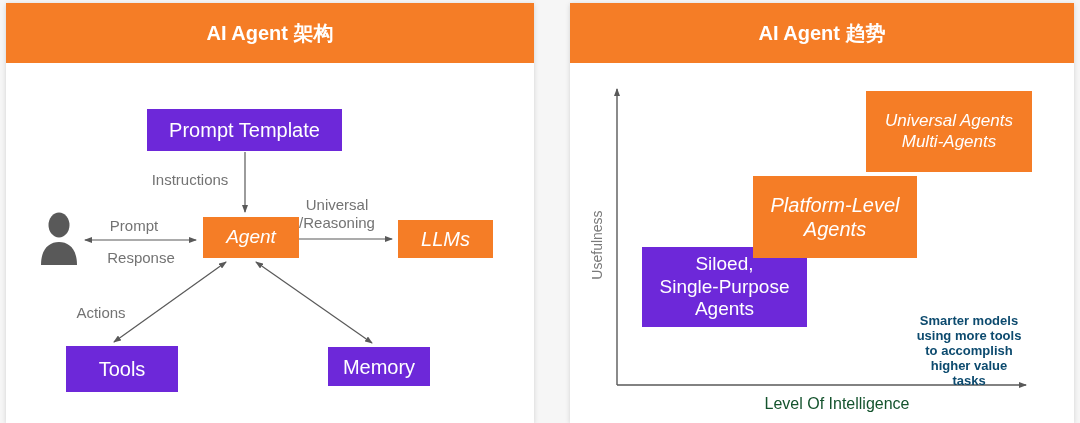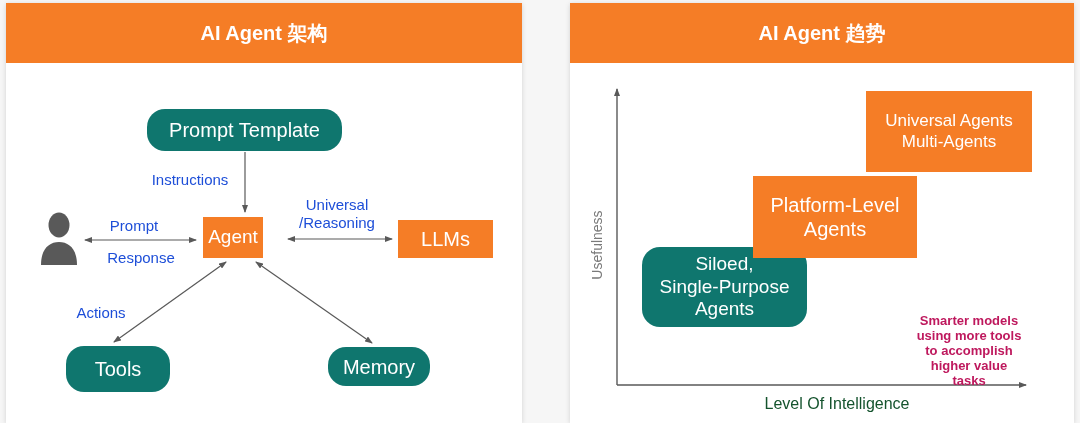--- a/index.html
+++ b/index.html
@@ -1,45 +1,45 @@
 <!DOCTYPE html>
 <html><head>
 <meta charset="utf-8">
 <style>
   html,body{margin:0;padding:0;background:#f6f6f6;font-family:"Liberation Sans",sans-serif;}
   .stage{position:relative;width:1080px;height:423px;overflow:hidden;background:#f6f6f6;}
   .card{position:absolute;top:3px;background:#ffffff;box-shadow:0 1px 5px rgba(0,0,0,0.15);}
-  .card-left{left:6px;width:516px;height:420px;}
+  .card-left{left:6px;width:516px;height:420px;padding-left:12px;}
   .card-right{left:570px;width:504px;height:420px;}
   .card-header{position:absolute;left:0;top:0;width:100%;height:60px;background:#F57D26;
     display:flex;align-items:center;justify-content:center;color:#fff;font-weight:bold;font-size:20px;}
   .abs{position:absolute;}
   .node{position:absolute;display:flex;align-items:center;justify-content:center;text-align:center;
     color:#fff;line-height:1.2;white-space:pre-line;}
-  .node.gray{background:#0f766e;border-radius:18px;}
-  .node.orange{background:#F57D26;}
-  .lbl{position:absolute;transform:translate(-50%,-50%);color:#1d4ed8;font-size:15px;
+  .node.gray{background:#6d28d9;}
+  .node.orange{background:#F57D26;font-style:italic;}
+  .lbl{position:absolute;transform:translate(-50%,-50%);color:#737373;font-size:15px;
     text-align:center;white-space:pre-line;line-height:1.18;}
   .overlay{position:absolute;left:0;top:0;pointer-events:none;}
   
   .n-prompt{left:141px;top:106px;width:195px;height:42px;font-size:20px;}
-  .n-agent{left:197px;top:214px;width:60px;height:41px;font-size:19px;}
+  .n-agent{left:197px;top:214px;width:96px;height:41px;font-size:19px;}
   .n-llms{left:392px;top:217px;width:95px;height:38px;font-size:20px;}
-  .n-tools{left:60px;top:343px;width:104px;height:46px;font-size:20px;}
+  .n-tools{left:60px;top:343px;width:112px;height:46px;font-size:20px;}
   .n-memory{left:322px;top:344px;width:102px;height:39px;font-size:20px;}
   
   .n-siloed{left:72px;top:244px;width:165px;height:80px;font-size:19px;text-align:center;}
   .n-platform{left:183px;top:173px;width:164px;height:82px;font-size:20px;}
   .n-universal{left:296px;top:88px;width:166px;height:81px;font-size:17px;}
   .ylabel{position:absolute;left:27px;top:242px;transform:translate(-50%,-50%) rotate(-90deg);
     color:#7a7a7a;font-size:14px;white-space:nowrap;}
   .xlabel{position:absolute;left:267px;top:401px;transform:translate(-50%,-50%);
     color:#14532d;font-size:16px;white-space:nowrap;}
   .annotation{position:absolute;left:399px;top:348px;transform:translate(-50%,-50%);
-    color:#be185d;font-size:13px;font-weight:bold;text-align:center;white-space:pre-line;line-height:1.15;}
+    color:#0c4a6e;font-size:13px;font-weight:bold;text-align:center;white-space:pre-line;line-height:1.15;}
 </style>
 </head>
 <body>
 
 <div class="stage">
 
   <section class="card card-left">
     <header class="card-header">AI Agent 架构</header>
 
     <svg class="overlay" width="516" height="420">

